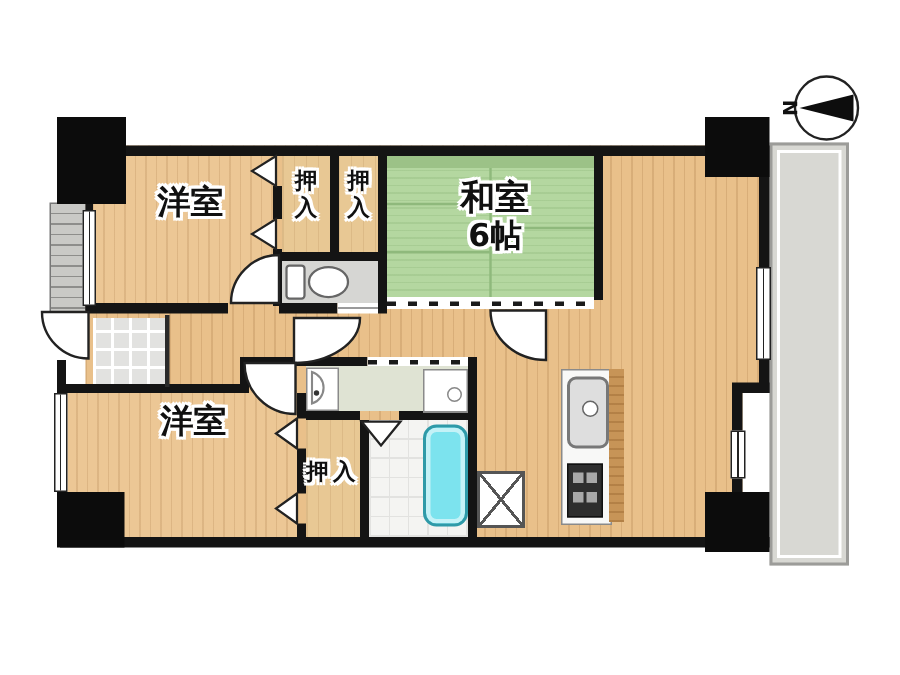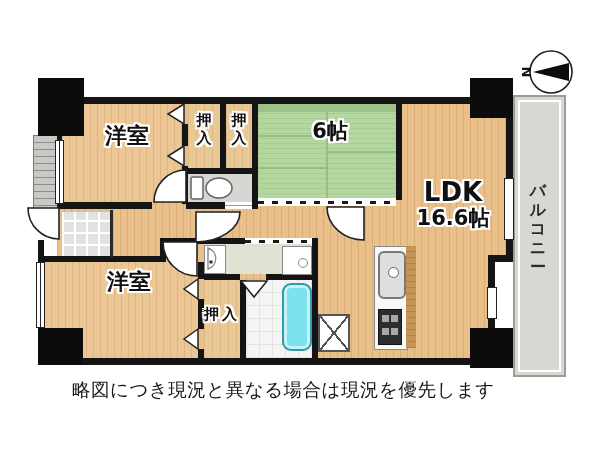--- a/index.html
+++ b/index.html
@@ -190,41 +190,34 @@
       <polygon points="533,72 569,63 569,81" fill="#0d0d0d"></polygon>
       <text x="527" y="77" transform="rotate(90 527 72)" font-size="13" font-weight="bold" fill="#111" text-anchor="middle">N</text>
     </g>
   </svg>
 
   <div class="label" style="left:72px;top:124px;width:110px;font-size:22px;">
     <div>洋室</div>
   </div>
 
   <div class="label" style="left:276px;top:120px;width:108px;font-size:23px;">
+    <div>和室</div>
     <div style="font-size:21px;">6帖</div>
   </div>
 
-  <div class="label" style="left:392px;top:178px;width:122px;font-size:26px;">
-    <div>LDK</div>
-    <div style="font-size:21px;">16.6帖</div>
-  </div>
 
   <div class="label" style="left:66px;top:270px;width:126px;font-size:22px;">
     <div>洋室</div>
   </div>
 
   <div class="label" style="left:188px;top:112px;width:32px;font-size:15px;">
     <div class="vtext">押入</div>
   </div>
   <div class="label" style="left:225px;top:112px;width:28px;font-size:15px;">
     <div class="vtext">押入</div>
   </div>
   <div class="label" style="left:202px;top:306px;width:40px;font-size:15px;letter-spacing:3px;">
     <div>押入</div>
   </div>
 
-  <div class="label" style="left:527px;top:182px;width:22px;font-size:16px;text-shadow:none;color:#2b2b2b;">
-    <div class="vtext">バルコニー</div>
-  </div>
-
-  <div class="disclaimer" style="left:72px;top:377px;">略図につき現況と異なる場合は現況を優先します</div>
+
 
 </div>
 
 </body></html>

